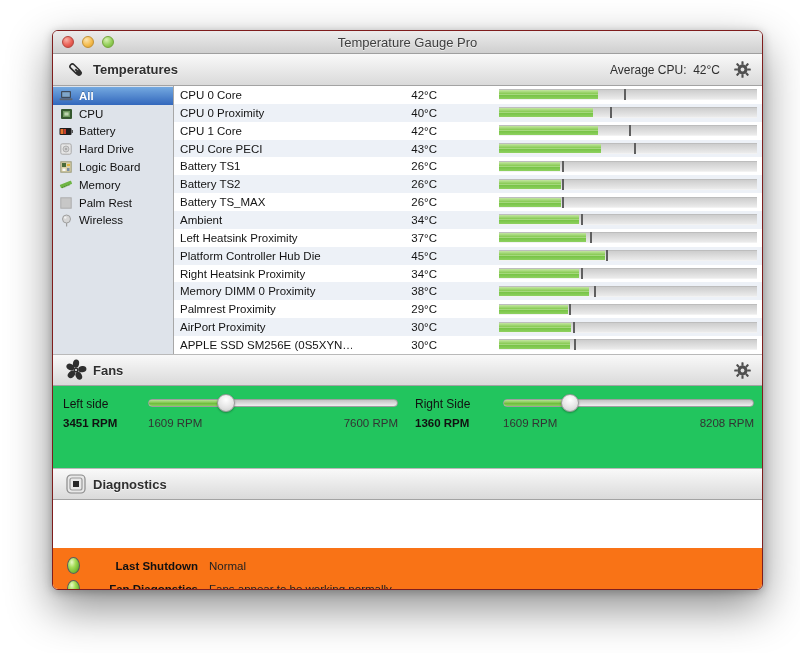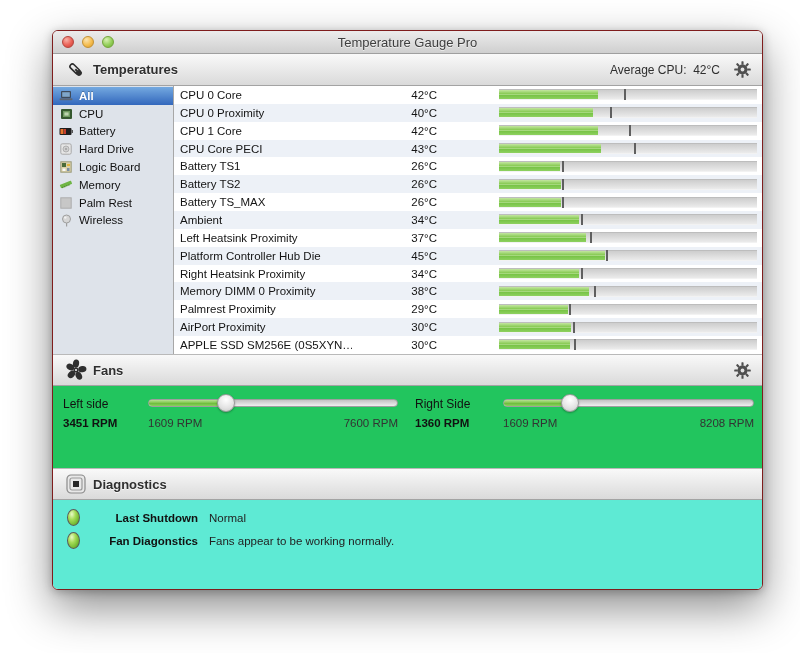--- a/index.html
+++ b/index.html
@@ -89,21 +89,21 @@
     position:absolute;left:0;top:0;bottom:0;border-radius:4px 0 0 4px;
     background:linear-gradient(#b6e191 0%,#84c953 45%,#6dbe3d 55%,#8bd05e 100%);
   }
   .slider .knob{
     position:absolute;top:-6px;width:18px;height:18px;border-radius:50%;
     background:radial-gradient(circle at 50% 30%,#ffffff,#e3e3e3 60%,#c6c6c6);
     border:1px solid #9a9a9a;box-sizing:border-box;
     box-shadow:0 1px 2px rgba(0,0,0,.3);
   }
   
-  .diag-content{flex:1;background:#5eead4;padding-top:6px;}
+  .diag-content{flex:1;background:#f97316;padding-top:6px;margin-top:48px;}
   .diag-row{height:23px;display:flex;align-items:center;}
   .led{
     width:13px;height:17px;margin-left:14px;flex:none;border-radius:50%;
     background:radial-gradient(ellipse at 35% 28%,#e9f8c8 0%,#a6dd58 35%,#63ae26 80%,#4b8a19 100%);
     border:1.5px solid #5c5c5c;box-sizing:border-box;
   }
   .diag-label{width:114px;flex:none;text-align:right;font-size:11.5px;font-weight:bold;color:#111;margin-left:4px;}
   .diag-status{font-size:11.5px;color:#222;margin-left:11px;}
 </style>
 </head>

